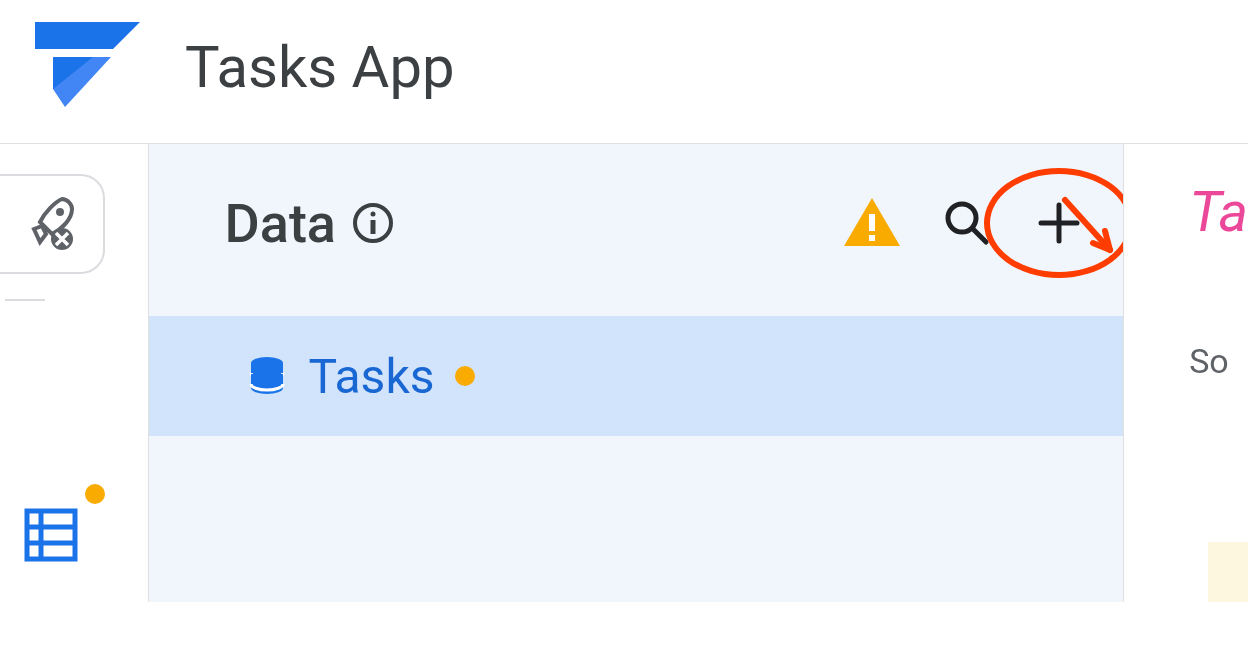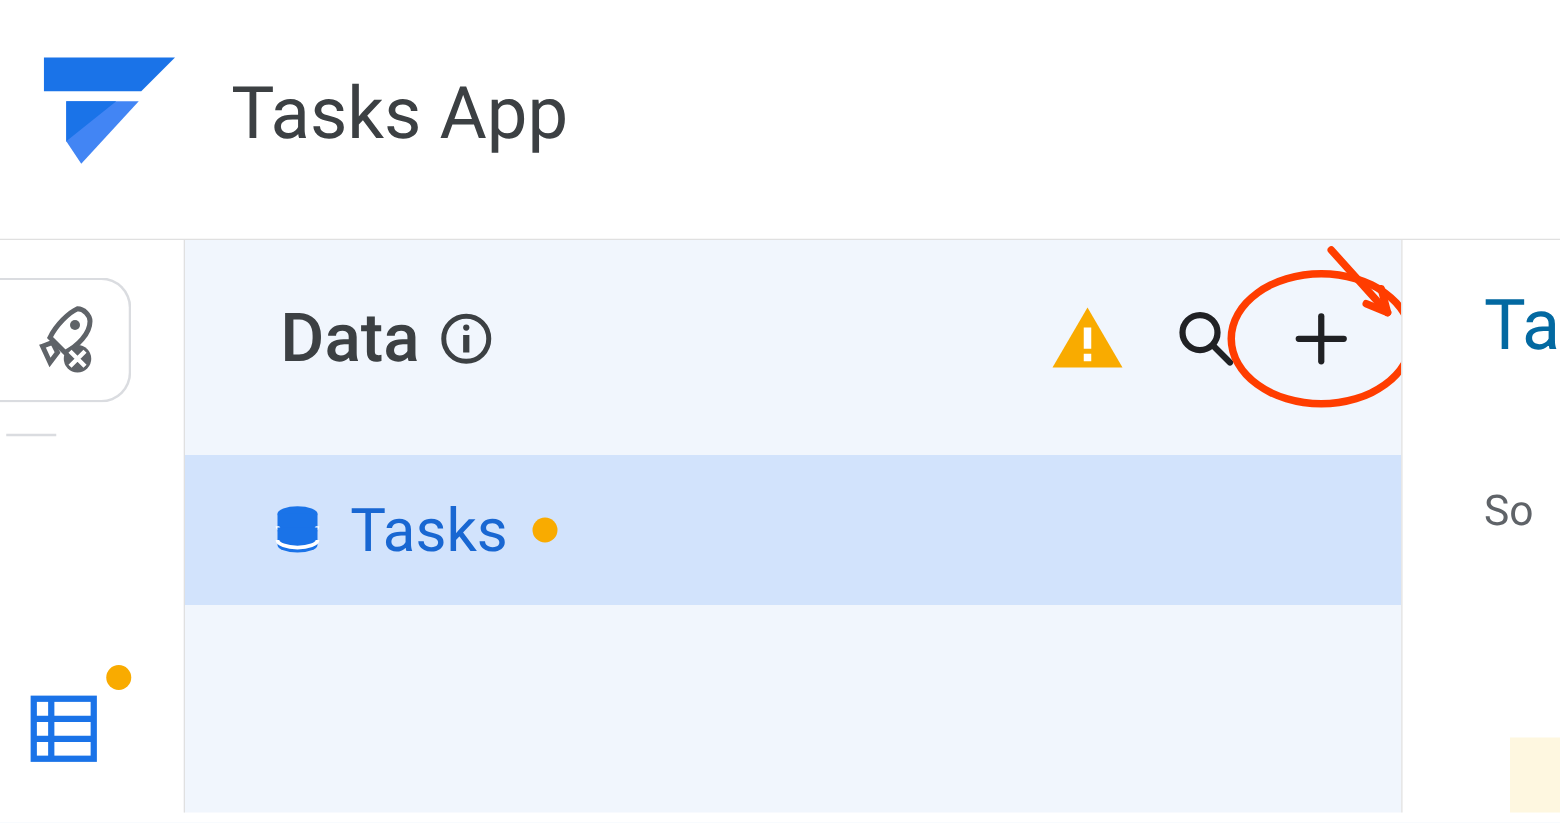--- a/index.html
+++ b/index.html
@@ -14,21 +14,21 @@
       width: 1248px;
       height: 658px;
       overflow: hidden;
     }
     
     .header {
       display: flex;
       align-items: center;
       padding: 30px 35px 40px 35px;
       border-bottom: 1px solid #e0e0e0;
-      height: 192px;
+      height: 144px;
     }
     
     .app-logo {
       margin-right: 45px;
     }
     
     .app-title {
       font-size: 58px;
       color: #3c4043;
       font-weight: 400;
@@ -160,21 +160,21 @@
       top: 195px;
       left: 1055px;
       pointer-events: none;
     }
     
     .table-item-selected {
       background: #d2e3fc;
       height: 120px;
       display: flex;
       align-items: center;
-      padding-left: 68px;
+      padding-left: 96px;
     }
     
     .db-icon-wrap {
       margin-right: 20px;
       display: flex;
       align-items: center;
     }
     
     .table-name {
       font-size: 48px;
@@ -192,22 +192,23 @@
     
     .right-panel {
       flex: 1;
       background: #ffffff;
       padding: 35px 0 0 65px;
       border-left: 1px solid #e0e0e0;
     }
     
     .right-title {
       font-size: 56px;
-      color: #0369a1;
+      color: #ec4899;
       font-weight: 400;
+      font-style: italic;
     }
     
     .right-subtitle {
       font-size: 34px;
       color: #5f6368;
       margin-top: 96px;
     }
     
     .yellow-block {
       position: absolute;

